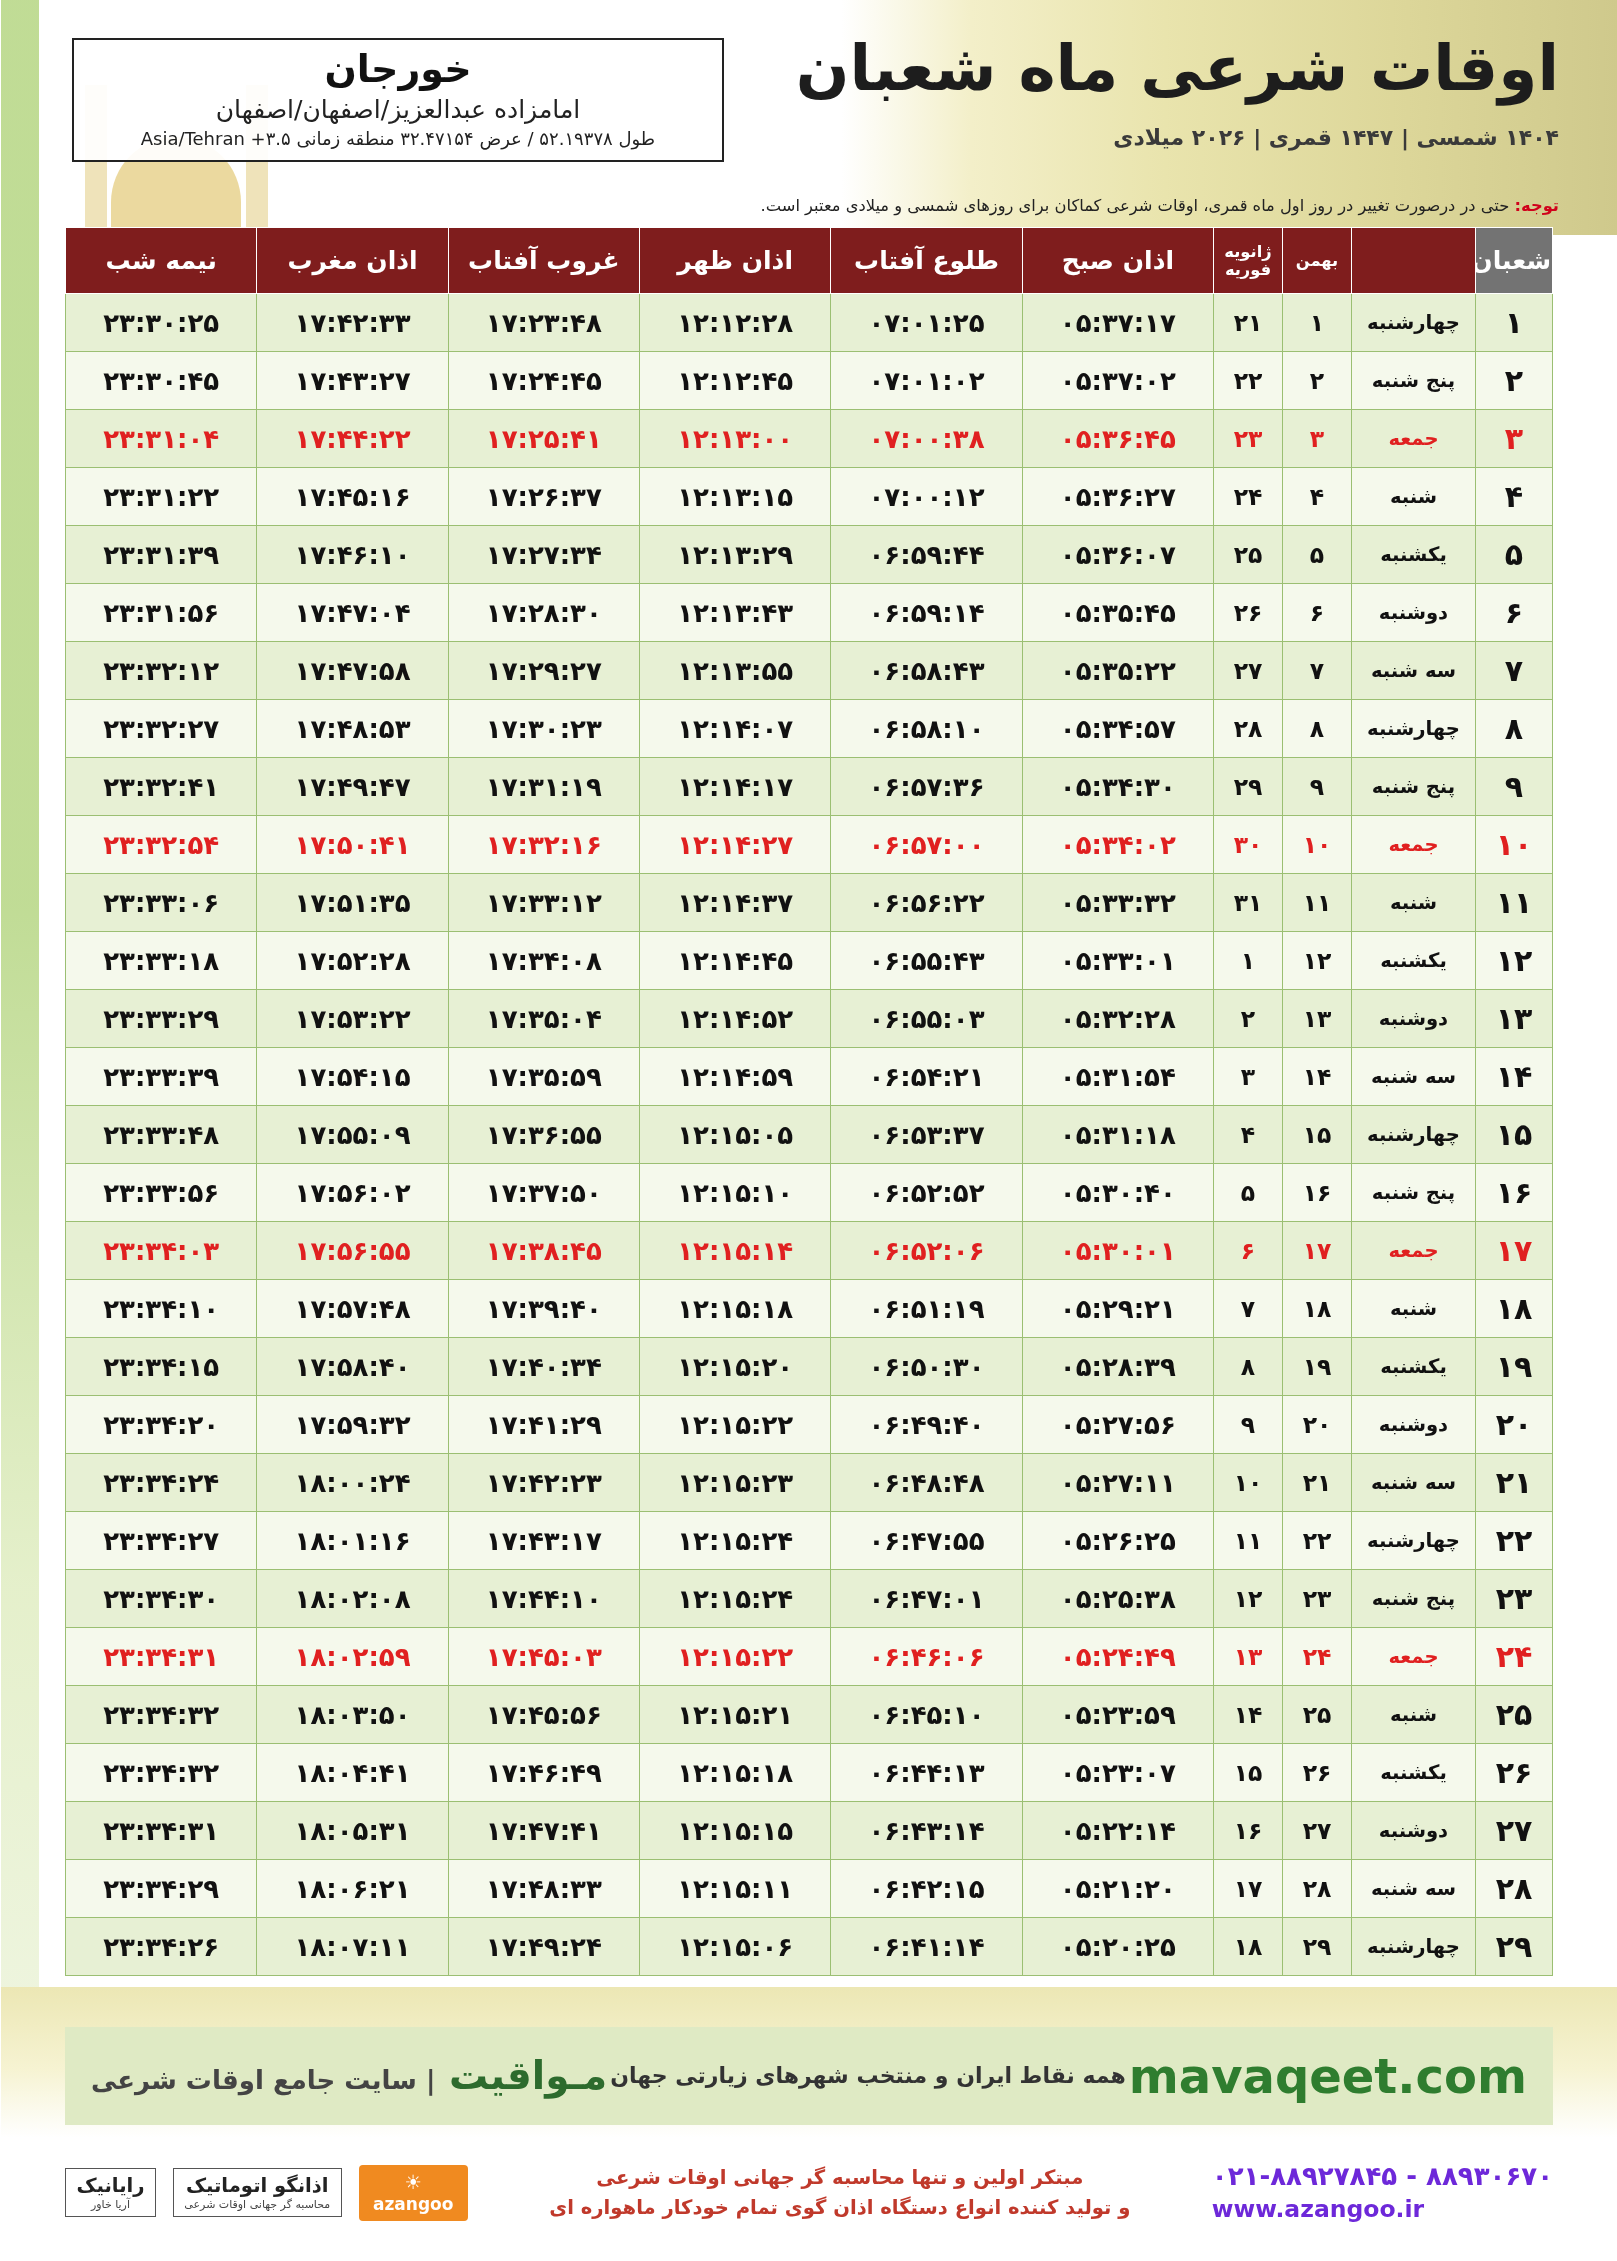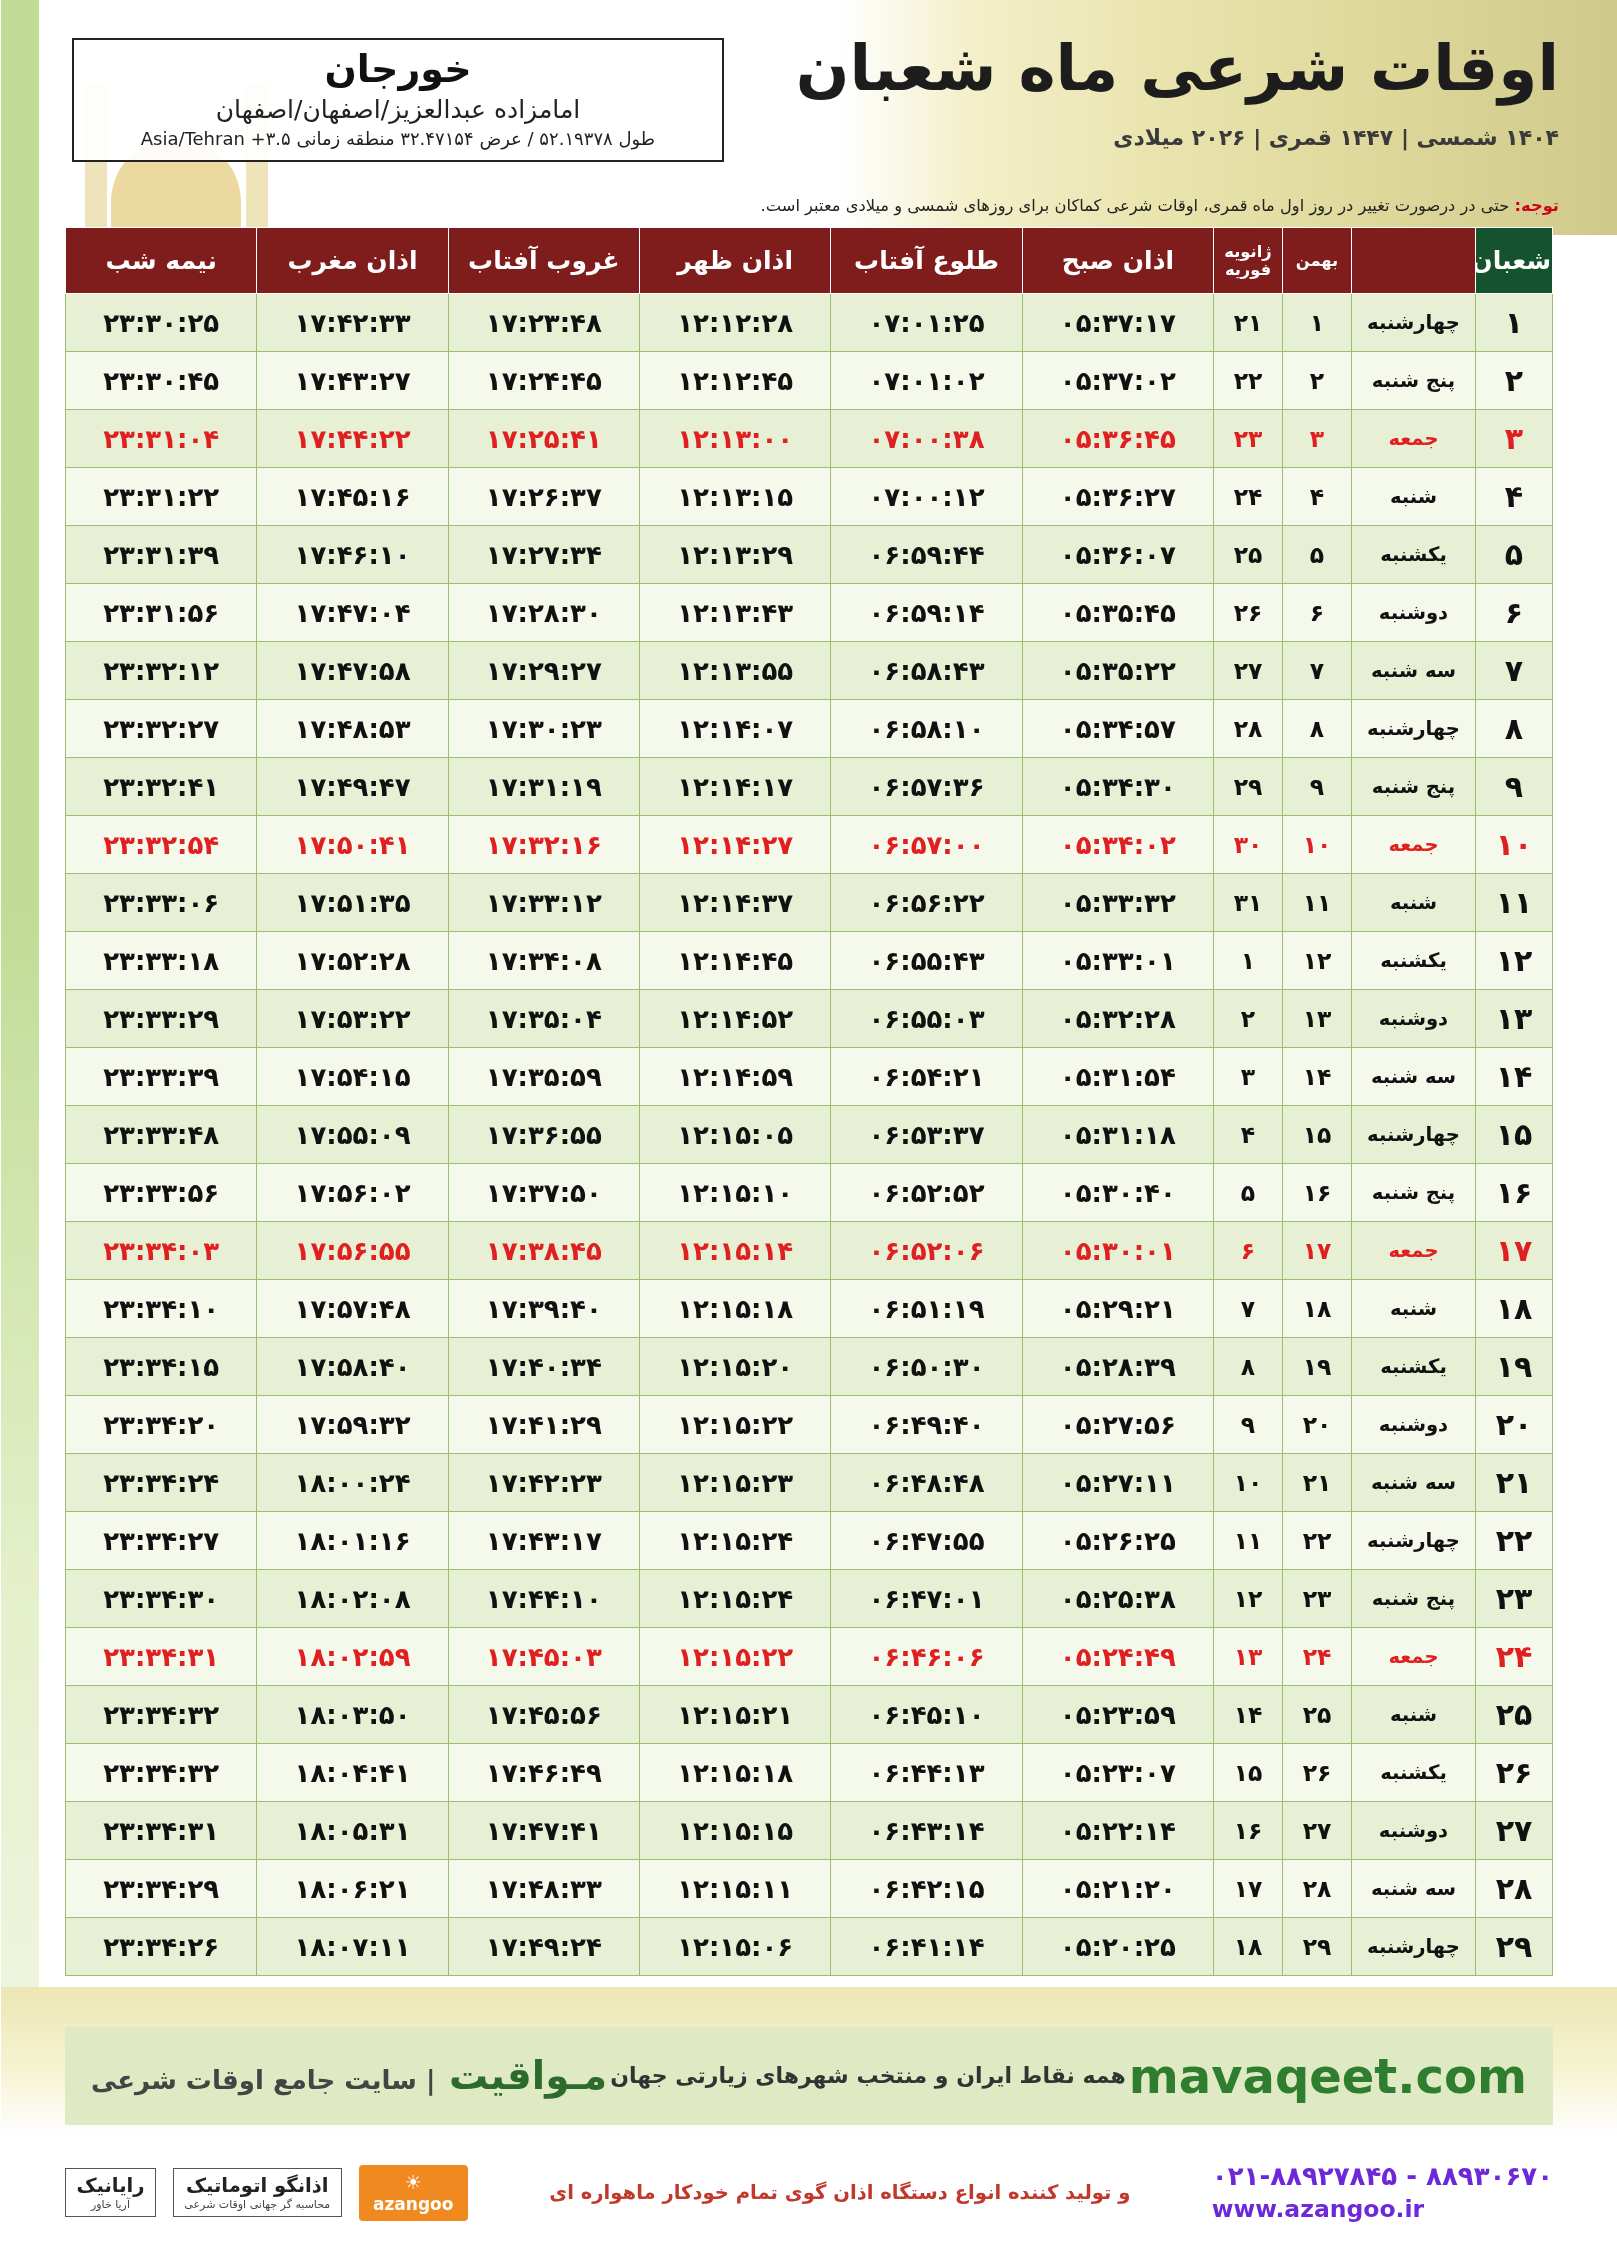--- a/index.html
+++ b/index.html
@@ -85,21 +85,21 @@
   table{
     width:100%;border-collapse:collapse;table-layout:fixed;
     font-size:26px;
   }
   th{
     background:#7f1d1d;color:#fff;font-weight:bold;
     height:63px;font-size:25px;
     border:1.3px solid #ffffff;
     position:relative;
   }
-  th.col-sha{background:#14532d;}
+  th.col-sha{background:#737373;}
   th.small{font-size:16.3px;line-height:1.1;}
   td{
     border:1.3px solid #9bbf72;
     height:55px;text-align:center;color:#111;
     font-weight:bold;
   }
   tr.odd td{background:#e7f0d4;}
   tr.even td{background:#f5f9ec;}
   td.c-day{font-size:30px;}
   td.c-wd{font-size:19.6px;font-weight:bold;}
@@ -575,20 +575,21 @@
       </div>
     </div>
 
     <div class="footer-bottom">
       <div class="contact">
         <div>۰۲۱-۸۸۹۲۷۸۴۵ - ۸۸۹۳۰۶۷۰</div>
         <div class="site">www.azangoo.ir</div>
       </div>
 
       <div class="mid-text">
+        <div>مبتکر اولین و تنها محاسبه گر جهانی اوقات شرعی</div>
         <div>و تولید کننده انواع دستگاه اذان گوی تمام خودکار ماهواره ای</div>
       </div>
 
       <div class="logos">
         <div class="logo-orange">
           <span class="big">☀</span>
           <span>azangoo</span>
         </div>
         <div class="logo-box">
           <span>اذانگو اتوماتیک</span>

